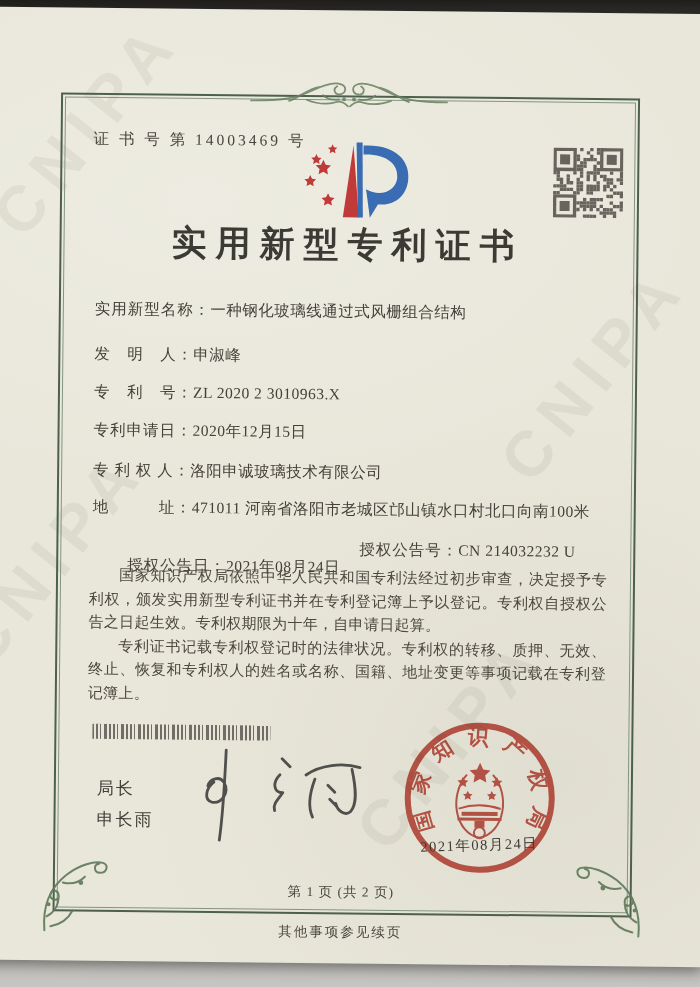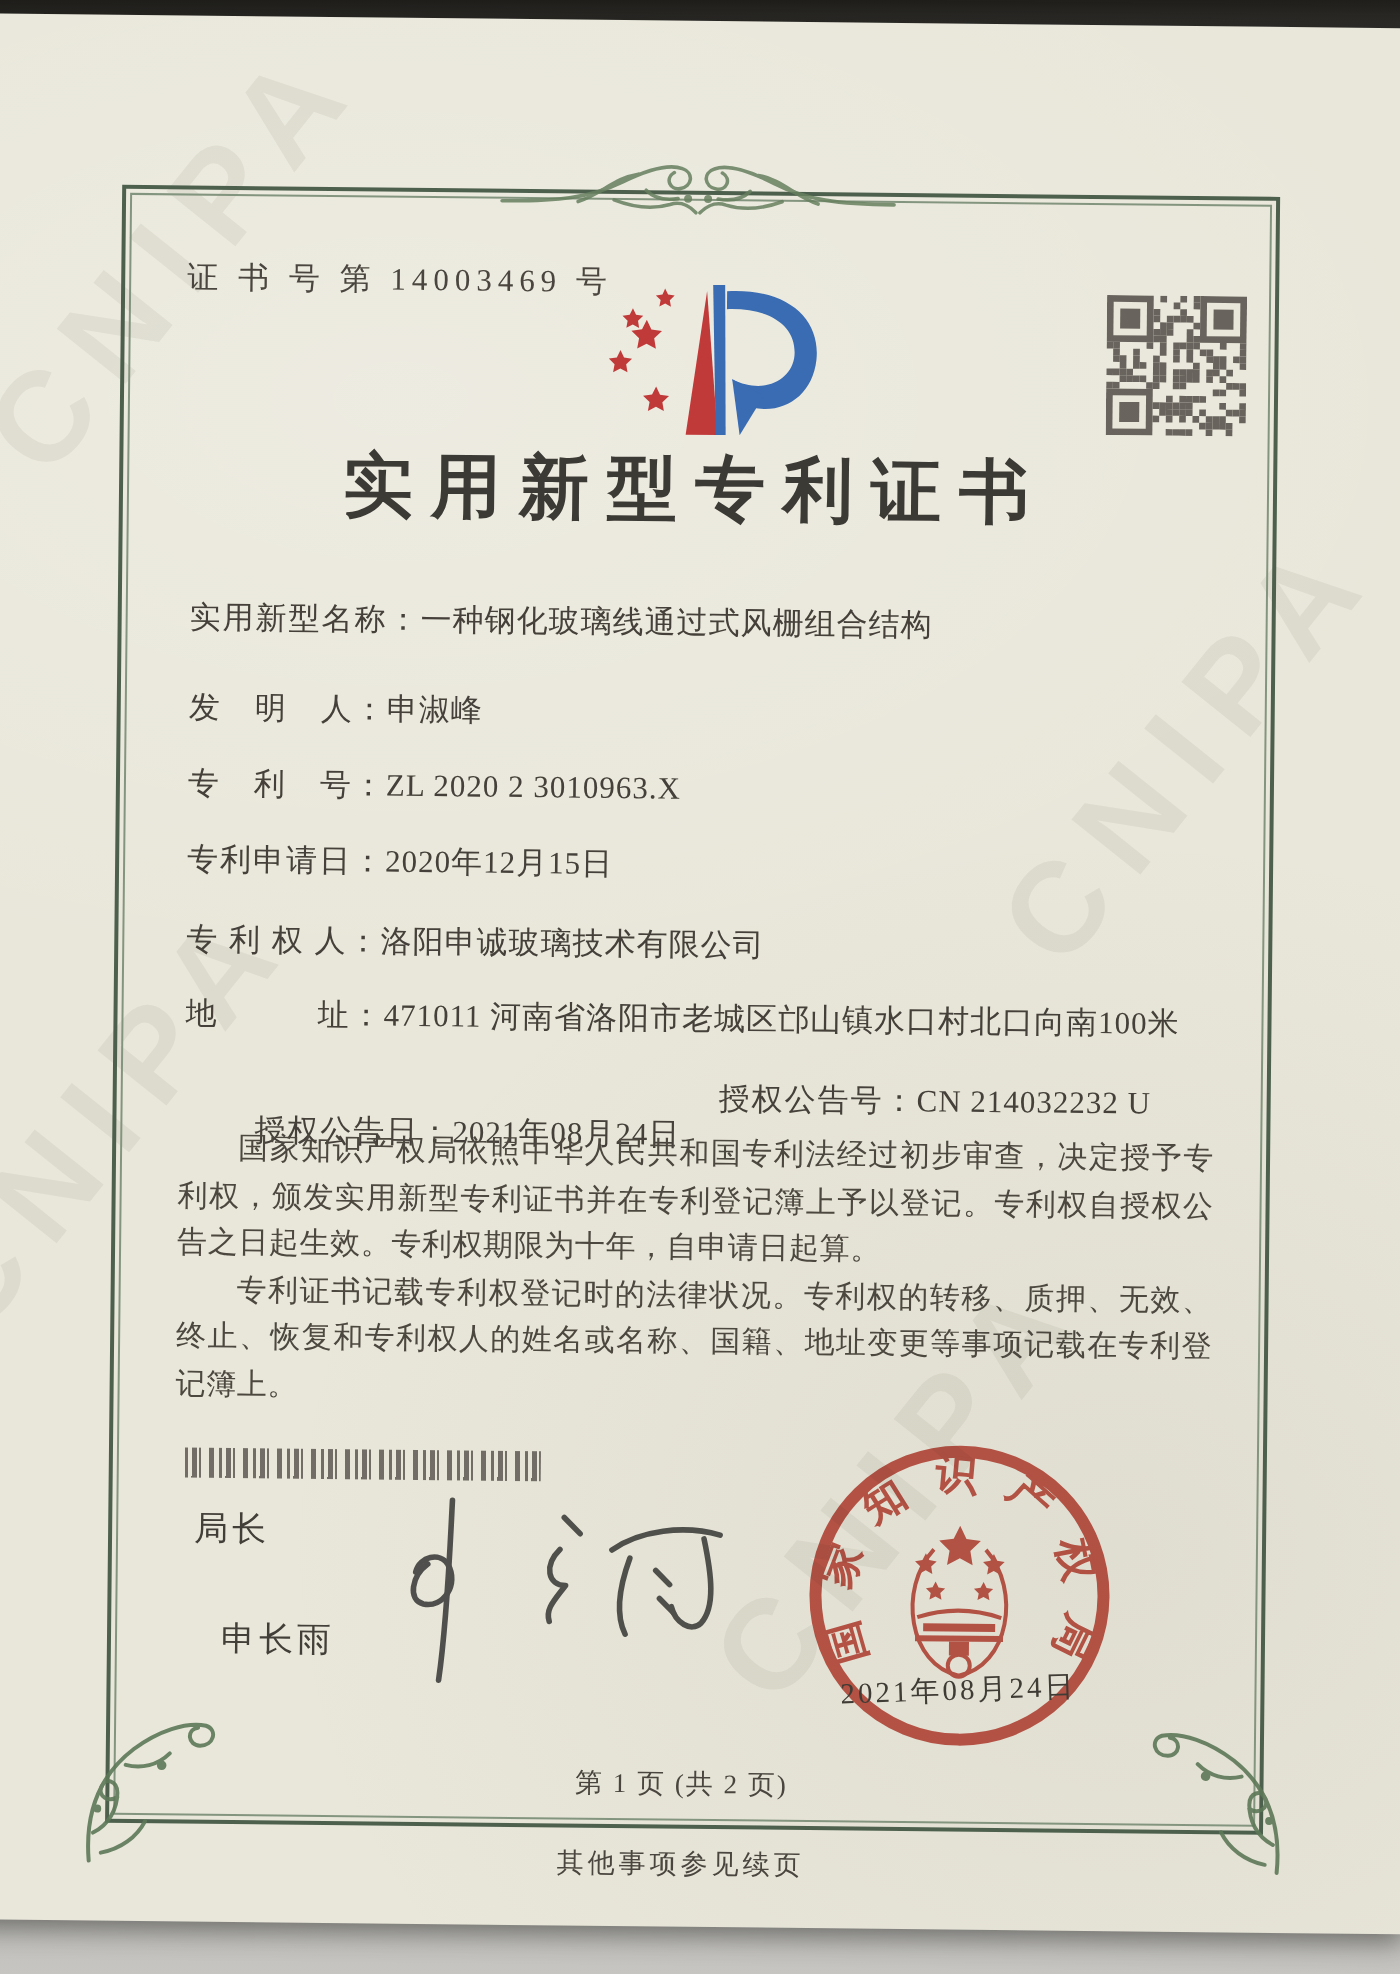--- a/index.html
+++ b/index.html
@@ -25,22 +25,22 @@
   .title{left:0;top:218px;width:700px;text-align:center;font-size:35px;font-weight:bold;
     letter-spacing:9px;color:#3c3a35;}
   .row{left:98px;width:520px;font-size:15.5px;color:#45413a;white-space:pre;letter-spacing:.5px;}
   .row .lbl{letter-spacing:1px;}
   .grant2{position:absolute;left:267px;top:0;white-space:pre;}
   .paras{left:95px;top:563px;width:518px;font-size:15px;line-height:23.5px;color:#4c473f;
     text-align:justify;letter-spacing:.3px;}
   .paras p{margin:0;text-indent:2em;}
   .barcode{left:100px;top:723px;width:178px;height:15px;opacity:.78;
     background:repeating-linear-gradient(90deg,#504b46 0 1.6px,transparent 1.6px 3.4px,#504b46 3.4px 6px,transparent 6px 7.2px,#504b46 7.2px 8.2px,transparent 8.2px 12px,#504b46 12px 14.5px,transparent 14.5px 17px);}
-  .signer-title{left:105px;top:752px;font-size:17px;letter-spacing:2px;color:#423e38;}
-  .signer-name{left:119px;top:807px;font-size:17px;letter-spacing:2px;color:#423e38;}
+  .signer-title{left:105px;top:776px;font-size:17px;letter-spacing:2px;color:#423e38;}
+  .signer-name{left:105px;top:807px;font-size:17px;letter-spacing:2px;color:#423e38;}
   .signature{left:198px;top:742px;}
   .seal{left:407px;top:712px;opacity:.88;mix-blend-mode:multiply;}
   .seal-date{left:429px;top:831px;font-size:14.5px;letter-spacing:1.5px;color:#3f3b35;transform:rotate(-2.5deg);}
   .page-info{left:0;top:880px;width:700px;text-align:center;font-size:13.5px;color:#4a463f;letter-spacing:1px;}
   .footer-note{left:0;top:920px;width:700px;text-align:center;font-size:13.5px;color:#4a463f;letter-spacing:2px;}
   .orn-top{left:250px;top:72px;}
   .orn-bl{left:46px;top:852px;}
   .orn-br{left:584px;top:852px;}
 </style>
 </head>

